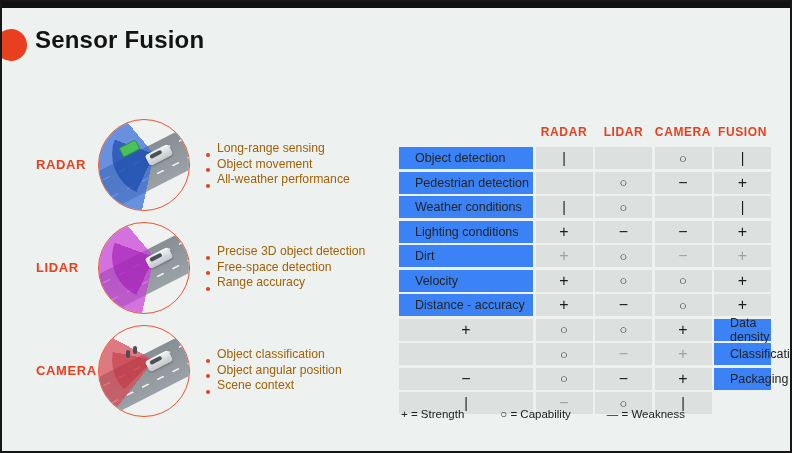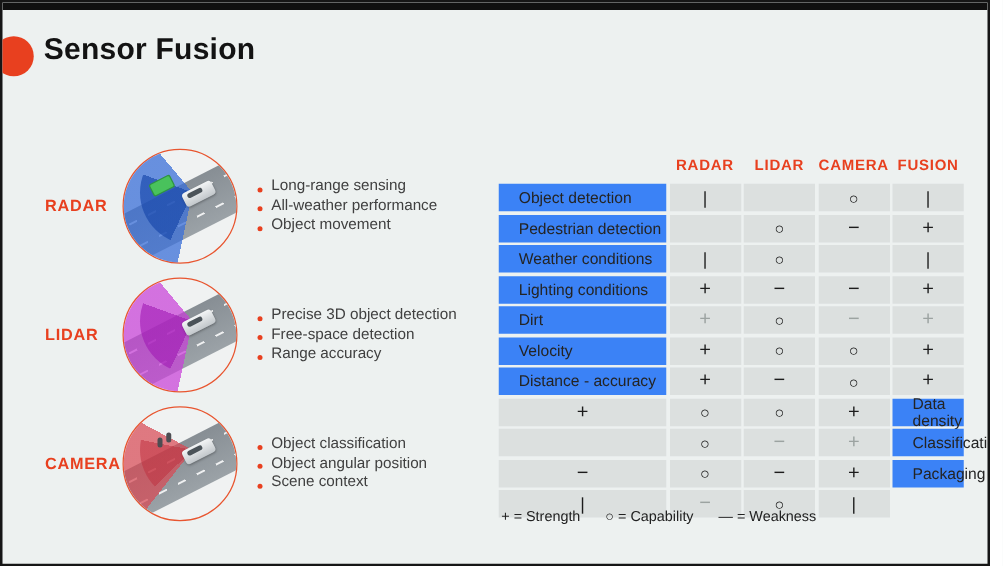--- a/index.html
+++ b/index.html
@@ -26,34 +26,34 @@
   .lidar .cone.outer{background:conic-gradient(from 192deg, rgba(200,64,216,.72) 0 128deg, transparent 128deg);}
   .lidar .cone.inner{background:conic-gradient(from 205deg, rgba(160,25,180,.6) 0 85deg, transparent 85deg);}
   .camera .cone.outer{background:conic-gradient(from 218deg, rgba(216,74,85,.72) 0 80deg, transparent 80deg);}
   .camera .cone.inner{background:conic-gradient(from 226deg, rgba(190,45,60,.5) 0 55deg, transparent 55deg);}
   .car{position:absolute;width:26px;height:12px;left:47px;top:29px;border-radius:3px;transform:rotate(-27deg);
        background:linear-gradient(#f3f5f6,#c2c7cb);box-shadow:0 1px 2px rgba(0,0,0,.3);}
   .car::before{content:"";position:absolute;left:4px;right:9px;top:2px;height:4px;background:#4a5258;border-radius:2px;}
   .target{position:absolute;width:17px;height:9px;left:21px;top:23px;background:#49c25c;border:1px solid #2f9342;border-radius:2px;transform:rotate(-27deg);}
   .ped{position:absolute;width:4px;height:8px;background:#4d4d52;border-radius:2px;}
   .bullets{list-style:none;margin:0;padding:0 0 0 12px;}
-  .bullets li{display:flex;align-items:center;gap:7px;font-size:12.2px;line-height:15.5px;color:#404040;}
+  .bullets li{display:flex;align-items:flex-end;gap:7px;font-size:12.2px;line-height:15.5px;color:#a16207;}
   .bdot{flex:0 0 auto;width:4px;height:4px;margin-top:5px;border-radius:50%;background:#e8401f;}
 
   
   .cap-table{position:absolute;left:397px;top:122px;width:374px;}
   .cap-header{display:grid;grid-template-columns:134px 57px 57px 57px 57px;gap:2.5px;margin-bottom:7px;}
   .cap-header .hcell{display:flex;align-items:center;justify-content:center;font-size:12px;font-weight:700;letter-spacing:.6px;color:#e8401f;height:16px;}
   .cap-body{display:grid;grid-template-columns:134px 57px 57px 57px 57px;grid-auto-rows:22px;gap:2.5px;}
   .rowlabel{background:#3b82f6;display:flex;align-items:center;padding-left:16px;font-size:12.5px;color:#242424;}
   .cell{background:#dce0df;display:flex;align-items:center;justify-content:center;font-size:16px;color:#1c1c1c;}
   .cell.sym-o{font-size:13px;}
   .cell.sym-bar{font-size:14px;}
   .cell.faint{color:#9ca3a1;}
-  .legend{position:absolute;left:399px;top:406px;display:flex;gap:20px;font-size:11.5px;color:#202020;}
+  .legend{position:absolute;left:399px;top:406px;display:flex;gap:36px;font-size:11.5px;color:#202020;}
 </style>
 </head>
 <body>
 
 <div class="slide">
   <div class="topbar"></div>
   <div class="accent-dot"></div>
   <div class="title">Sensor Fusion</div>
 
   <div class="sensor-list">
@@ -66,25 +66,25 @@
           <div class="target"></div>
           <div class="car"></div>
         </div>
         <ul class="bullets">
           <li>
             <span class="bdot"></span>
             <span>Long-range sensing</span>
           </li>
           <li>
             <span class="bdot"></span>
+            <span>Object movement</span>
+          </li>
+          <li>
+            <span class="bdot"></span>
             <span>All-weather performance</span>
-          </li>
-          <li>
-            <span class="bdot"></span>
-            <span>Object movement</span>
           </li>
         </ul>
       </div>
       <div class="sensor-row">
         <div class="sensor-name">LIDAR</div>
         <div class="sensor-img lidar">
           <div class="road"></div>
           <div class="cone outer"></div>
           <div class="cone inner"></div>
           <div class="car"></div>

